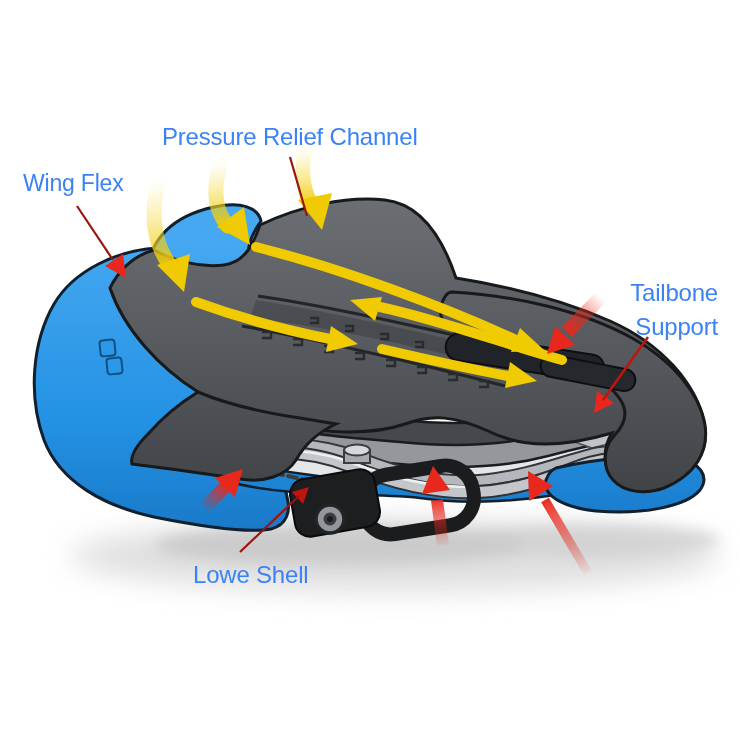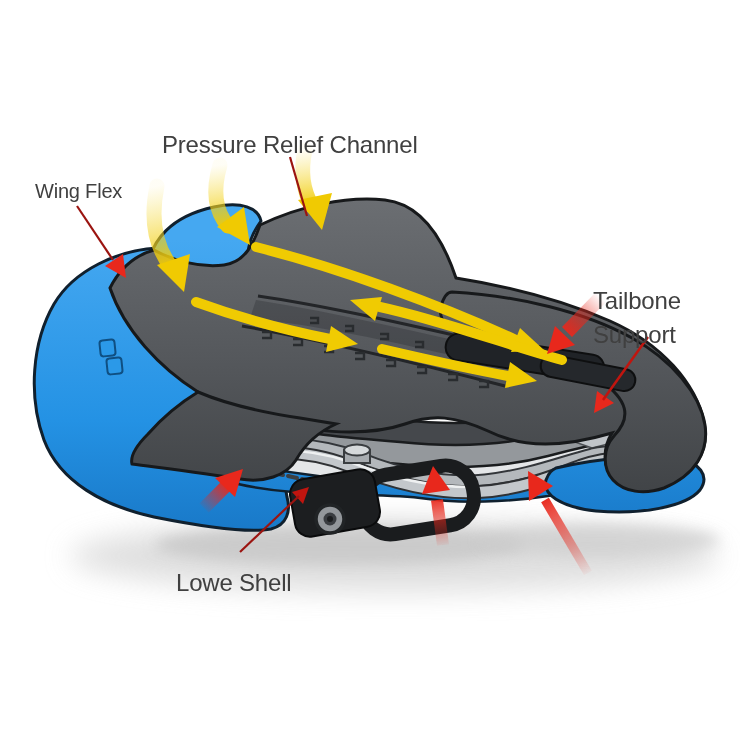--- a/index.html
+++ b/index.html
@@ -2,28 +2,28 @@
 <html><head>
 <meta charset="utf-8">
 <style>
   html,body{margin:0;padding:0;background:#ffffff;}
   #stage{
     position:relative;width:740px;height:740px;background:#ffffff;overflow:hidden;
     font-family:"Liberation Sans", sans-serif;
   }
   #artwork{position:absolute;left:0;top:0;width:740px;height:740px;}
   .callout{
-    position:absolute;color:#404040;font-size:24px;line-height:31px;
-    letter-spacing:-0.2px;white-space:nowrap;margin-top:8px;
+    position:absolute;color:#3b82f6;font-size:24px;line-height:31px;
+    letter-spacing:-0.2px;white-space:nowrap;
   }
   .callout.wrap{white-space:normal;}
   .lbl-pressure{left:162px;top:121px;}
-  .lbl-wing{left:35px;top:168px;font-size:20px;}
-  .lbl-tailbone{left:593px;top:276px;width:125px;line-height:34px;}
-  .lbl-lowe{left:176px;top:559px;text-align:right;}
+  .lbl-wing{left:23px;top:168px;font-size:23px;}
+  .lbl-tailbone{left:593px;top:276px;width:125px;line-height:34px;text-align:right;}
+  .lbl-lowe{left:193px;top:559px;text-align:right;}
   .lbl-suspension{left:524px;top:571px;width:160px;line-height:31px;}
 </style>
 </head>
 <body>
 
 <div id="stage">
 
   <svg id="artwork" viewBox="0 0 740 740" xmlns="http://www.w3.org/2000/svg">
     <defs>
       <linearGradient id="gradGrayTop" x1="0" y1="200" x2="0" y2="500" gradientUnits="userSpaceOnUse">

